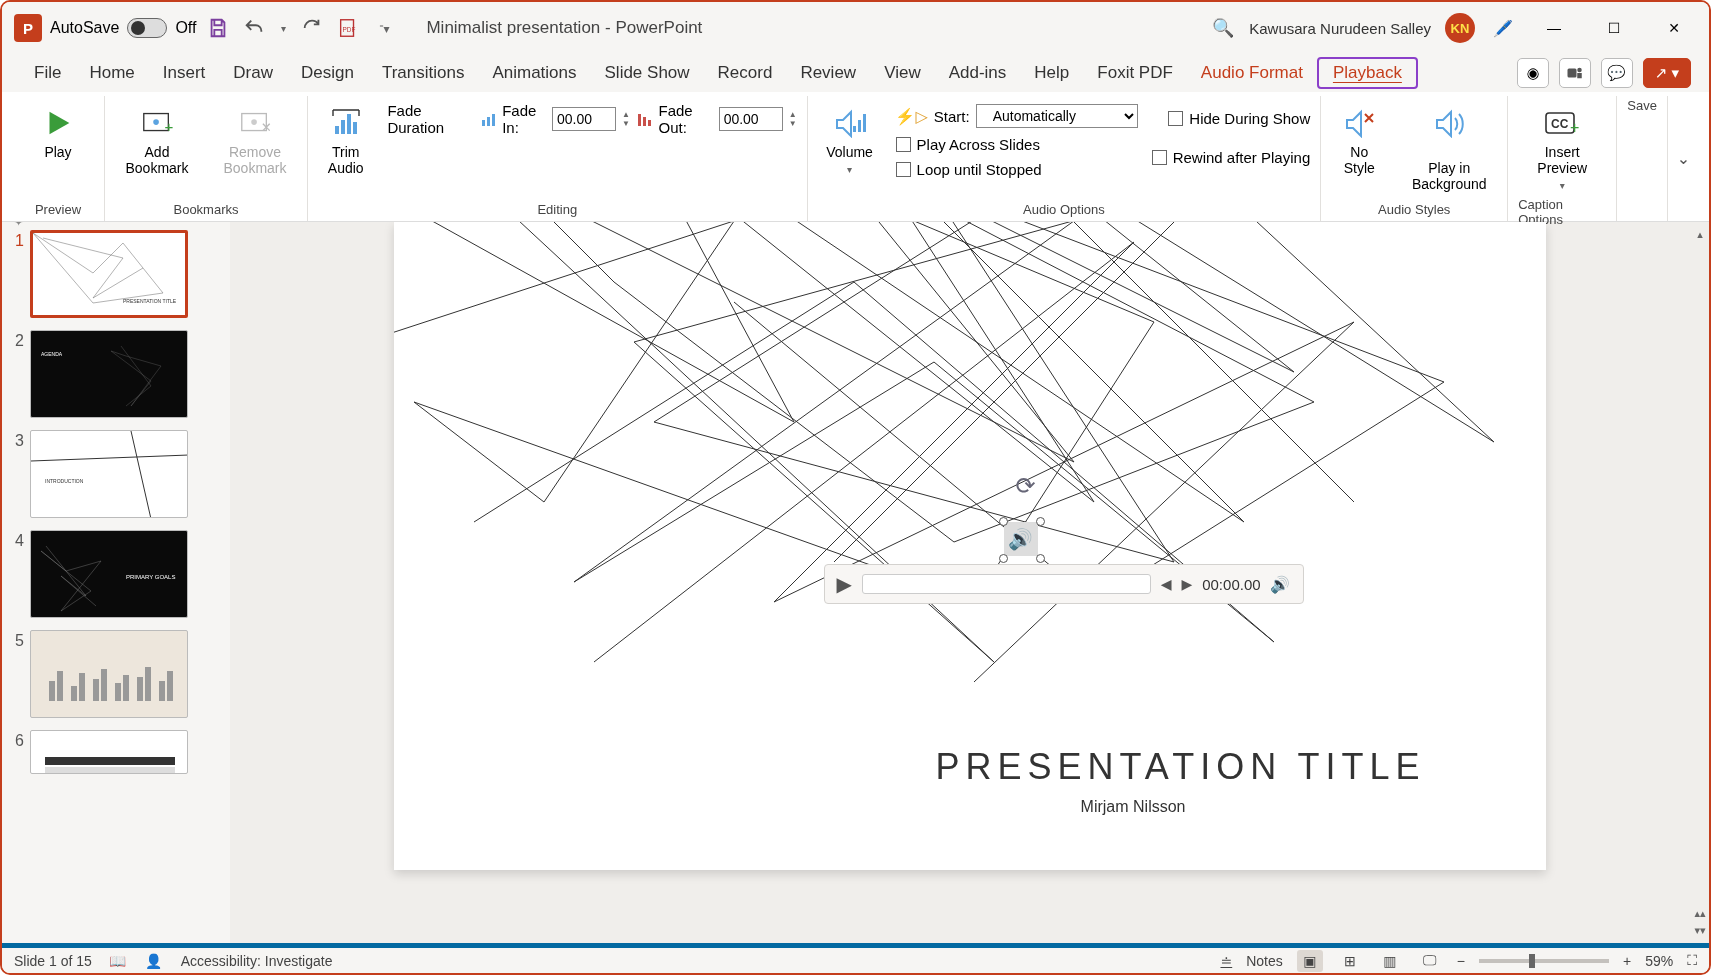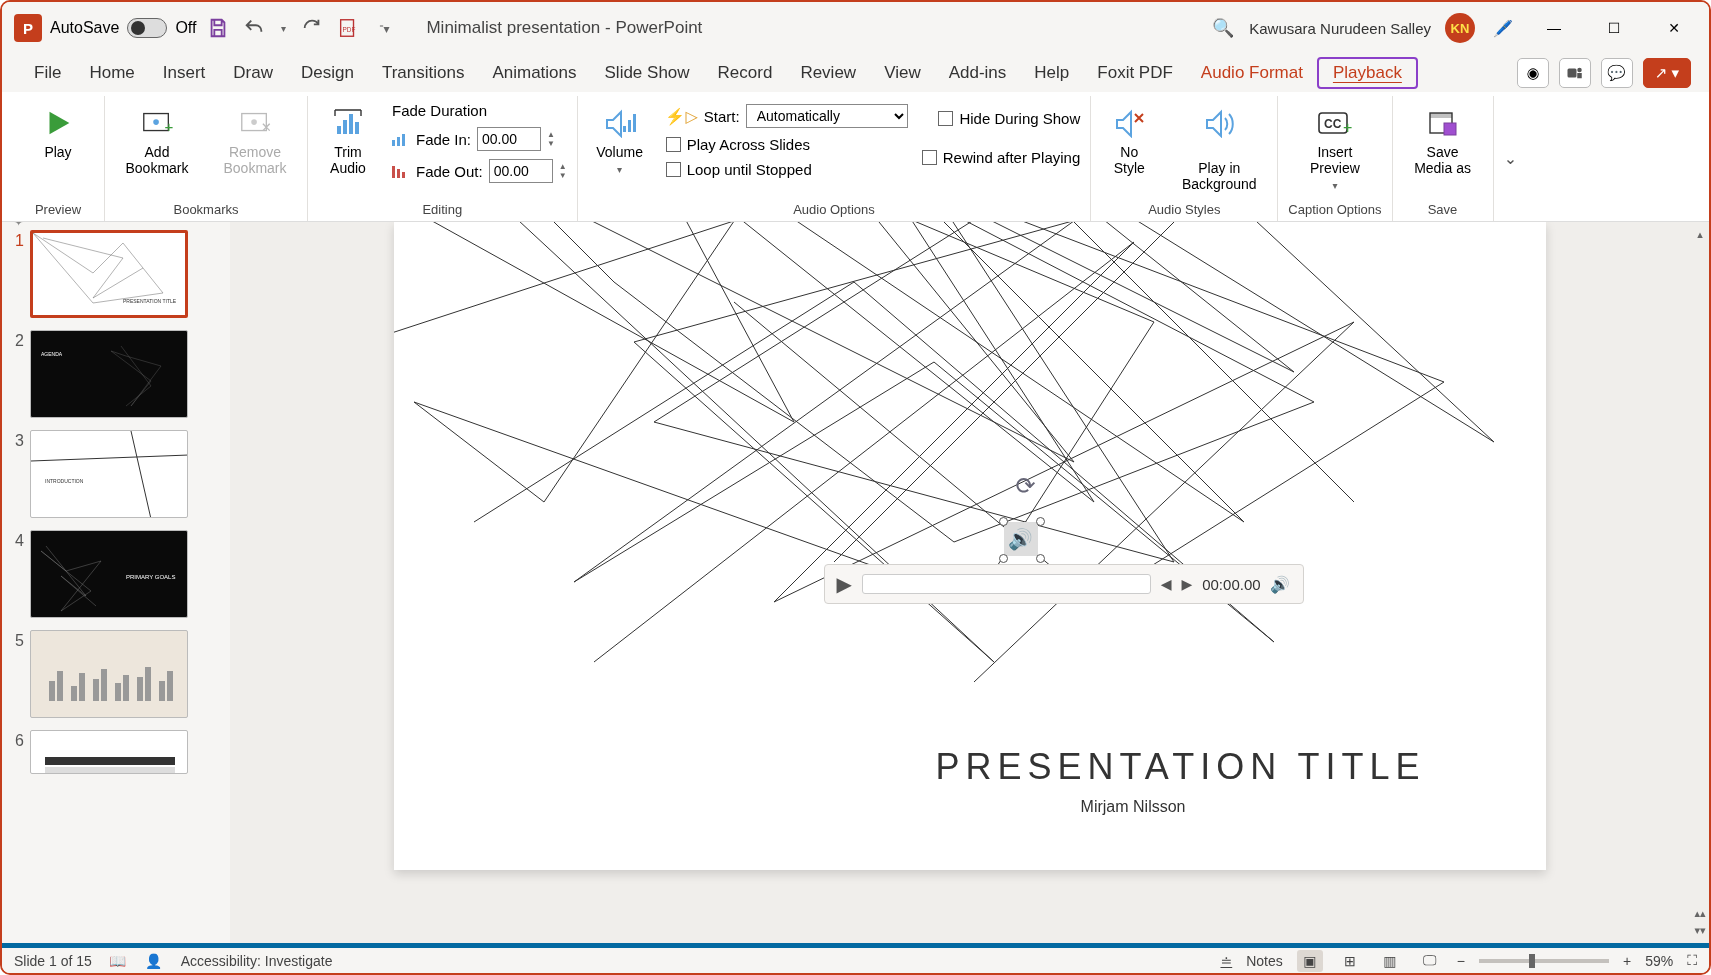--- a/index.html
+++ b/index.html
@@ -30,27 +30,27 @@
   
   
   .ribbon { height: 130px; background: #fff; display: flex; border-bottom: 1px solid #ddd; padding: 4px 10px 0 10px; }
   .rgroup { display: flex; flex-direction: column; align-items: center; padding: 0 10px; border-right: 1px solid #e2e0dd; position: relative; }
   .rgroup:last-child { border-right: none; }
   .rgroup-content { display: flex; align-items: flex-start; gap: 14px; flex: 1; padding-top: 6px; }
   .rgroup-label { font-size: 13px; color: #444; padding: 2px 0 4px 0; }
   .rbtn-large { display: flex; flex-direction: column; align-items: center; gap: 4px; font-size: 14px; text-align: center; width: 72px; cursor: pointer; padding: 4px; border-radius: 4px; }
   .rbtn-large.disabled { color: #aaa; cursor: default; }
   .rbtn-large .ico { width: 36px; height: 34px; display: flex; align-items: center; justify-content: center; }
-  .fade-col { display: flex; flex-direction: column; gap: 8px; font-size: 15px; }
+  .fade-col { display: flex; flex-direction: row; gap: 8px; font-size: 15px; }
   .fade-row { display: flex; align-items: center; gap: 6px; }
   .spin { width: 64px; height: 24px; border: 1px solid #888; font-size: 14px; padding: 2px 4px; background: #fff; }
   .spinbtns { display: flex; flex-direction: column; font-size: 8px; color: #666; }
   .opt-col { display: flex; flex-direction: column; gap: 8px; font-size: 15px; padding-top: 2px; }
   .opt-row { display: flex; align-items: center; gap: 6px; }
-  .opt-select { width: 162px; height: 24px; border: 1px solid #888; font-size: 14px; padding: 2px 6px; background: #fff; }
+  .opt-select { width: 162px; height: 24px; border: 1px solid #888; font-size: 14px; padding: 2px 12px; background: #fff; }
   .chk { width: 15px; height: 15px; border: 1px solid #666; }
   .ribbon-collapse { display: flex; align-items: center; justify-content: center; width: 34px; font-size: 16px; color: #555; cursor: pointer; }
   
   
   .main { display: flex; height: calc(100% - 52px - 38px - 130px - 30px); background: #f0eeeb; }
   
   
   .thumb-panel { width: 228px; background: #f6f5f3; overflow-y: auto; padding: 8px 4px; position: relative; }
   .thumb-panel::-webkit-scrollbar { width: 18px; }
   .thumb-panel::-webkit-scrollbar-thumb { background: #c4c1bd; border-radius: 9px; border: 4px solid #f6f5f3; }
@@ -333,32 +333,20 @@
             </svg>
           </div>
         <span>Insert Preview</span>
         <span style="font-size:10px;color:#666;">▾</span>
       </div>
     </div>
     <div class="rgroup-label">Caption Options</div>
   </div>
 
   <div class="rgroup">
-    <div class="rgroup-content">
-      <div class="rbtn-large" style="width:80px;">
-        <div class="ico">
-            <svg width="34" height="28" viewBox="0 0 34 28">
-              <rect x="4" y="4" width="22" height="20" fill="none" stroke="#333" stroke-width="1.4"></rect>
-              <rect x="4" y="4" width="22" height="5" fill="#333" opacity="0.3"></rect>
-              <rect x="18" y="14" width="12" height="12" fill="#a04fd0" stroke="#7b3f9e"></rect>
-            </svg>
-          </div>
-        <span>Save Media as</span>
-      </div>
-    </div>
     <div class="rgroup-label">Save</div>
   </div>
   <div class="ribbon-collapse">⌄</div>
 </div>
 
 <div class="main">
   <div class="thumb-panel">
     <div class="thumb-row">
       <div class="thumb-num active">1</div>
       <div style="display:flex;flex-direction:column;gap:4px;">

